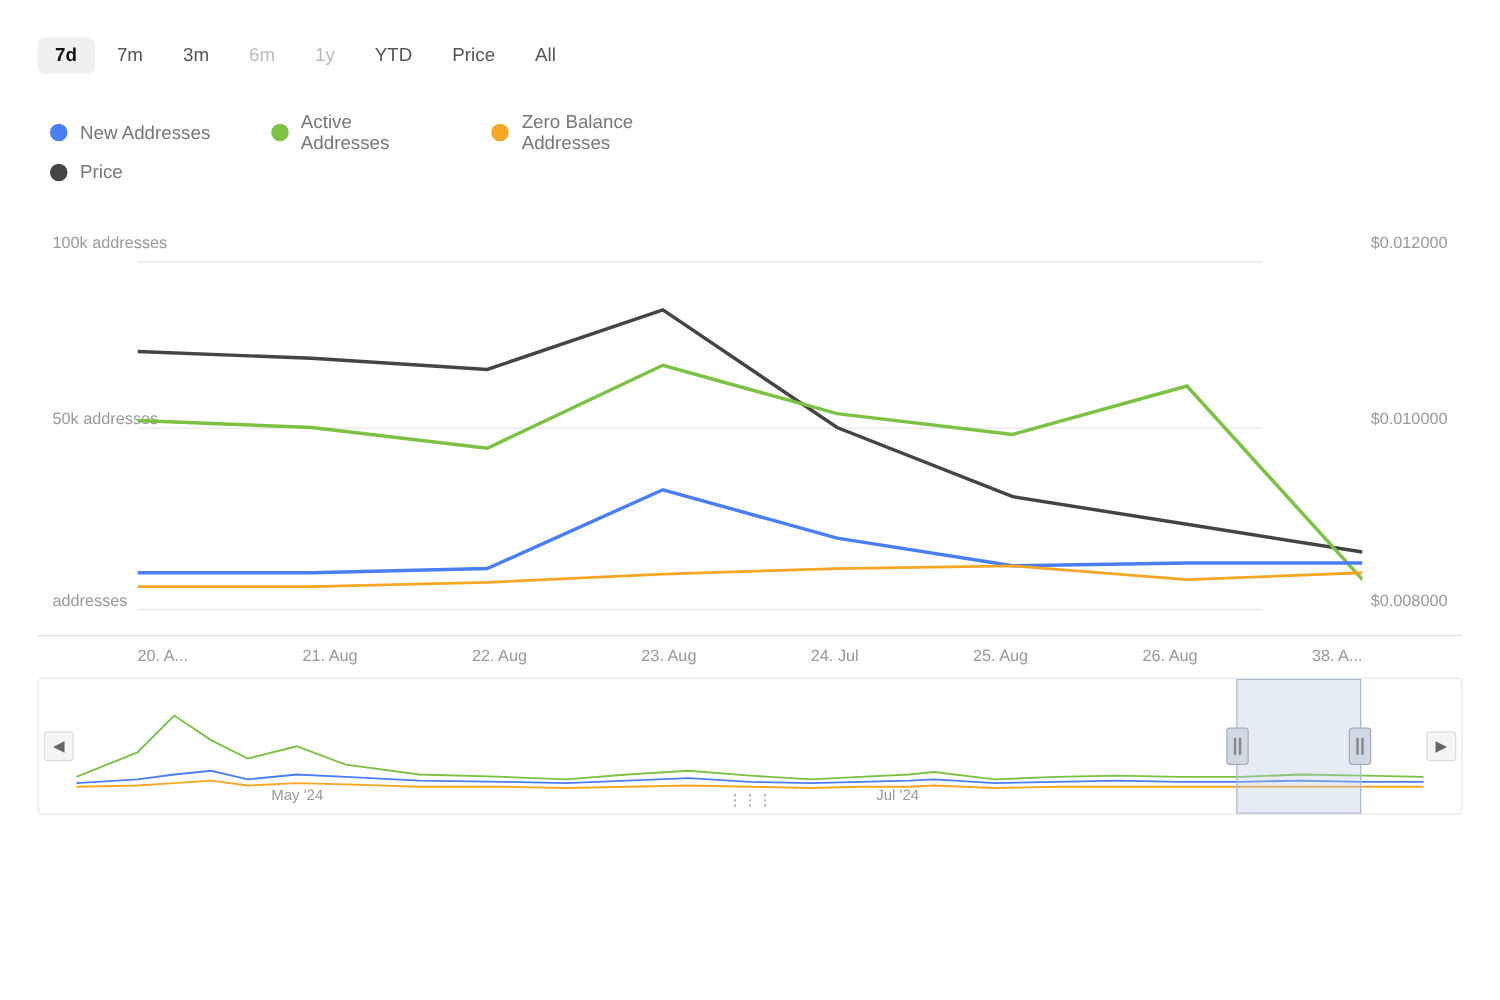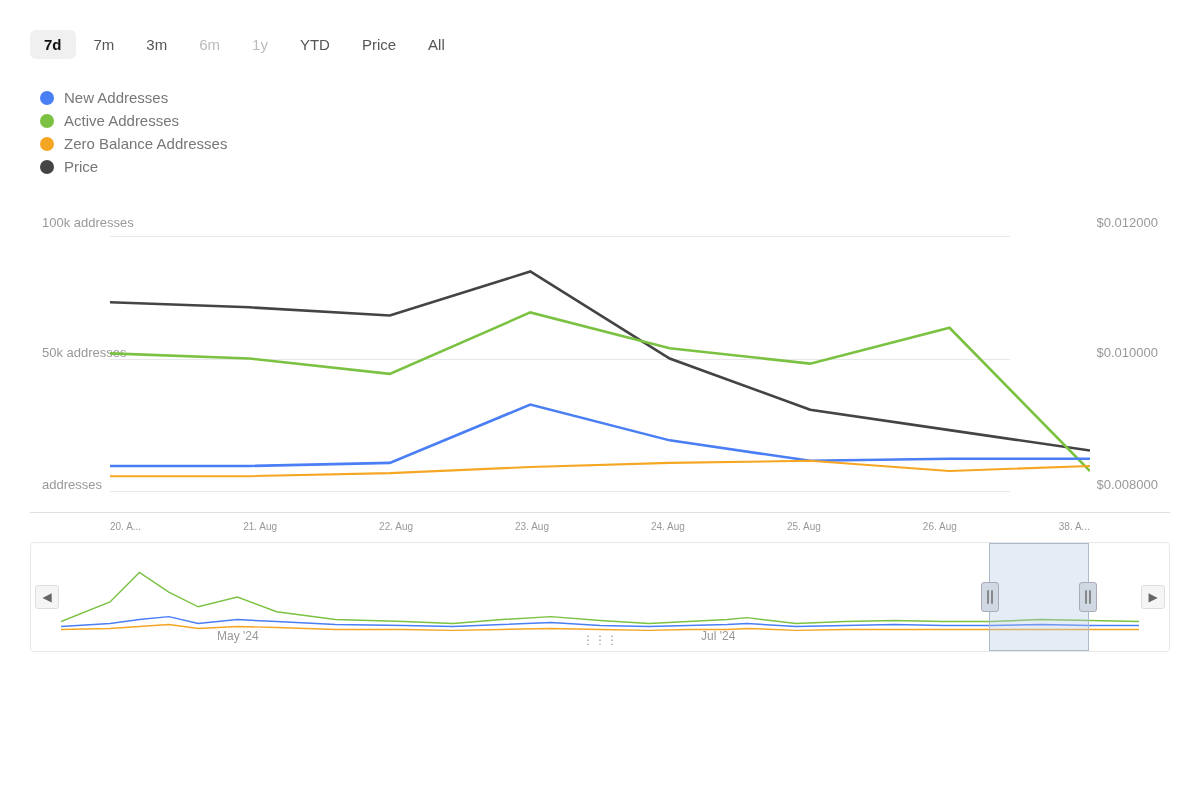--- a/index.html
+++ b/index.html
@@ -41,21 +41,21 @@
       font-weight: 700;
       color: #111;
     }
     .time-btn.disabled {
       color: #bbb;
       cursor: default;
     }
     
     .legend {
       display: grid;
-      grid-template-columns: 1fr;
+      grid-template-columns: 1fr 1fr 1fr;
       gap: 6px 40px;
       margin-bottom: 30px;
       padding-left: 10px;
       max-width: 500px;
     }
     .legend-item {
       display: flex;
       align-items: center;
       gap: 10px;
       font-size: 15px;
@@ -121,21 +121,21 @@
     }
     .watermark-logo {
       width: 36px;
       height: 36px;
     }
     
     .x-axis {
       display: flex;
       justify-content: space-between;
       padding: 8px 80px 0 80px;
-      font-size: 10px;
+      font-size: 13px;
       color: #999;
     }
     
     .navigator {
       height: 110px;
       position: relative;
       border: 1px solid #e8e8e8;
       margin-top: 10px;
       overflow: hidden;
       border-radius: 4px;
@@ -285,21 +285,21 @@
 
         <polyline points="0,265 128,265 257,262 386,256 514,252 643,250 771,260 900,255" fill="none" stroke="#f5a623" stroke-width="2"></polyline>
       </svg>
     </div>
 
     <div class="x-axis">
       <span>20. A...</span>
       <span>21. Aug</span>
       <span>22. Aug</span>
       <span>23. Aug</span>
-      <span>24. Aug</span>
+      <span>24. Jul</span>
       <span>25. Aug</span>
       <span>26. Aug</span>
       <span>38. A...</span>
     </div>
 
     <div class="navigator">
 
       <div class="nav-scroll-left">◀</div>
       <div class="nav-scroll-right">▶</div>
 

